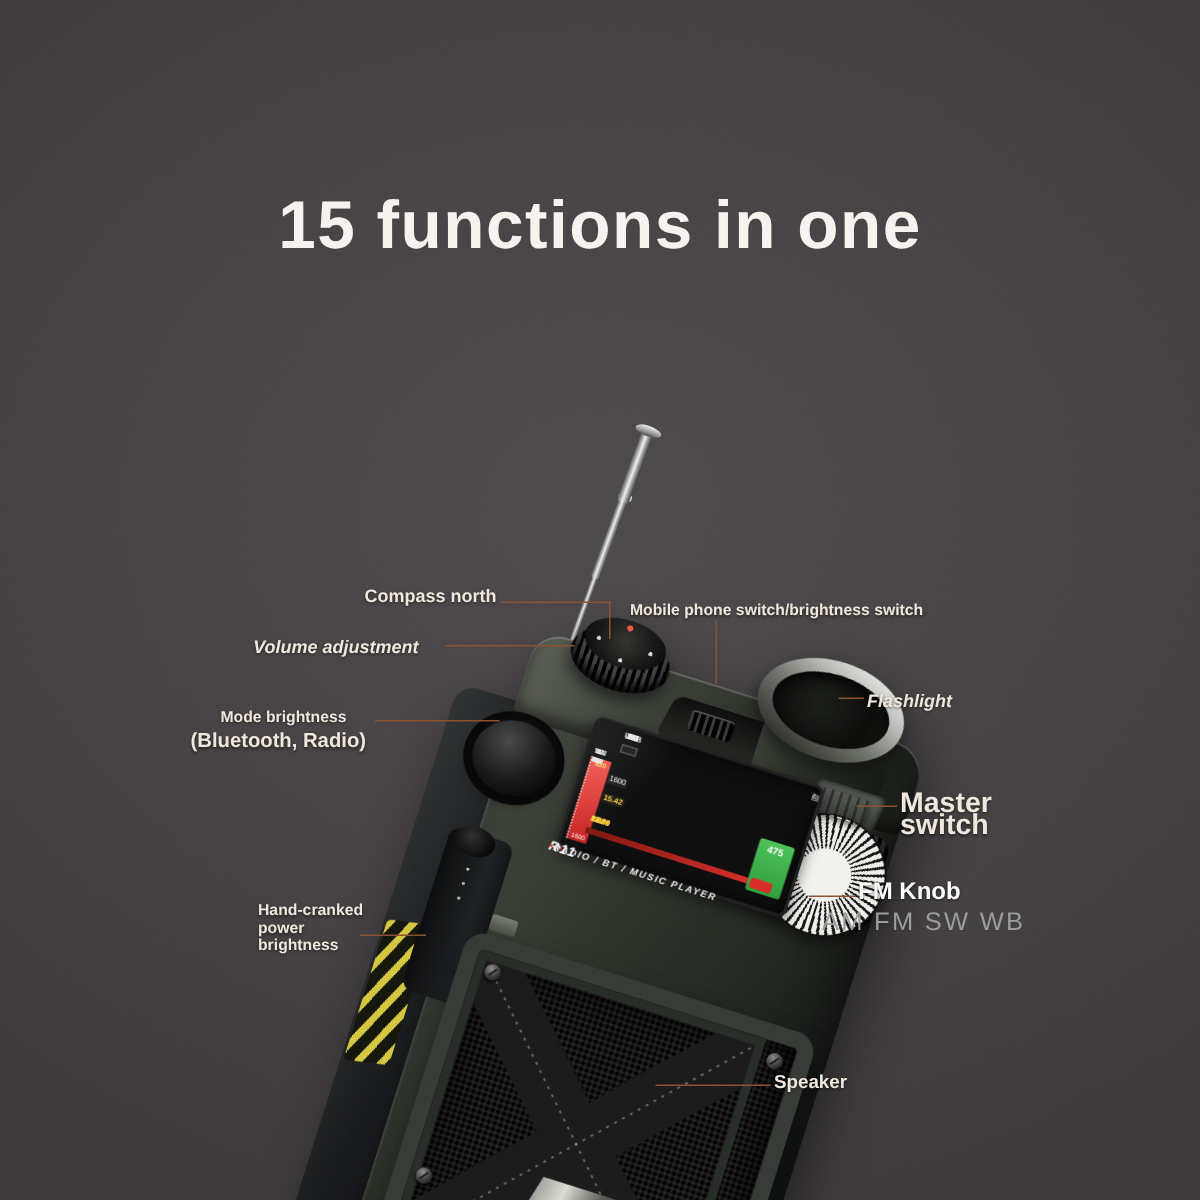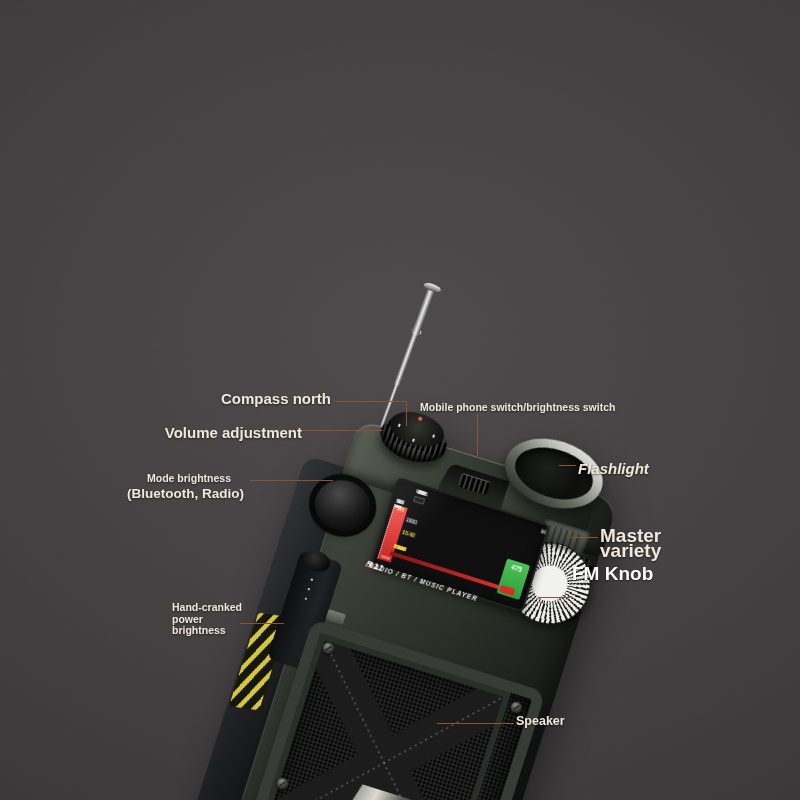--- a/index.html
+++ b/index.html
@@ -117,51 +117,52 @@
     background-image:radial-gradient(circle,#2a2a2a .6px,transparent 1px),radial-gradient(circle,#000 1.1px,transparent 1.6px);
     background-size:4px 4px,4px 4px;background-position:0 0,2px 2px;
     box-shadow:inset 0 0 26px #000, 0 8px 16px rgba(0,0,0,.4);}
   .speaker svg{left:0;top:0;}
   .screw{width:11px;height:11px;border-radius:50%;z-index:6;
     background:radial-gradient(circle at 35% 30%,#8d8d8d,#3a3a3a 55%,#141414 90%);box-shadow:0 1px 2px #000;}
   .screw::after{content:"";position:absolute;left:5px;top:2px;width:1.4px;height:7px;background:#0c0c0c;transform:rotate(38deg);}
   .notch{left:78px;top:132px;width:66px;height:30px;z-index:6;clip-path:polygon(12% 0,88% 0,100% 100%,0 100%);
     background:linear-gradient(100deg,#8e8e8a,#dcdcd4 35%,#5c5c56 70%,#2e2e2a);}
   
-  .lbl{position:absolute;color:#f0e8dc;font-weight:bold;font-size:15px;z-index:20;text-shadow:0 1px 2px rgba(0,0,0,.55);white-space:nowrap;}
+  .lbl{position:absolute;color:#f0e8dc;font-weight:bold;font-size:12px;z-index:20;text-shadow:0 1px 2px rgba(0,0,0,.55);white-space:nowrap;}
   .ln{position:absolute;background:#8a5134;z-index:19;}
   #l-compass{right:469px;top:390px;}
   #ln-compass-h{left:334px;top:401px;width:73px;height:1px;}
   #ln-compass-v{left:406px;top:401px;width:1px;height:25px;}
-  #l-volume{right:498px;top:424px;}
+  #l-volume{right:521px;top:424px;font-style:italic;}
   #ln-volume{left:297px;top:430px;width:86px;height:1px;}
   #l-mobile{left:420px;top:401px;font-size:10.5px;}
   #ln-mobile{left:477px;top:414px;width:1px;height:42px;}
   #l-flash{left:578px;top:460px;font-style:italic;}
   #ln-flash{left:559px;top:465px;width:17px;height:1px;}
   #l-mode1{right:569px;top:472px;font-size:10.5px;}
   #l-mode2{right:556px;top:486px;font-size:13.5px;}
   #ln-mode{left:250px;top:480px;width:83px;height:1px;}
   #l-master{left:600px;top:528px;font-size:19px;line-height:15px;}
   #ln-master{left:571px;top:537px;width:27px;height:1px;}
-  #l-fmknob{left:572px;top:563px;font-size:19px;color:#fbfbfb;}
+  #l-fmknob{left:572px;top:586px;font-size:16px;color:#fbfbfb;}
   #ln-fmknob{left:539px;top:597px;width:31px;height:1px;}
   #l-bands{left:548px;top:605px;font-size:17px;font-weight:normal;color:#9c9c9c;letter-spacing:1.5px;text-shadow:none;}
   #l-crank{left:172px;top:602px;font-size:10.5px;line-height:11.5px;}
   #ln-crank{left:240px;top:623px;width:44px;height:1px;}
   #l-speaker{left:516px;top:714px;font-size:12.5px;}
   #ln-speaker{left:437px;top:723px;width:77px;height:1px;}
   .lbl span{display:block;}
   #grain{position:absolute;left:0;top:0;z-index:30;pointer-events:none;opacity:.55;}
 </style>
 </head>
 <body>
 
 <div id="canvas">
 
+  <div class="abs" id="title">15 functions in one</div>
 
   <div class="abs" id="antenna">
     <div class="seg s1"></div>
     <div class="seg s2"></div>
     <div class="collar"></div>
     <div class="seg s3"></div>
     <div class="cap"></div>
   </div>
 
   <div class="abs" id="radio">
@@ -283,26 +284,27 @@
 
   <div class="lbl" id="l-flash">Flashlight</div>
   <div class="ln" id="ln-flash"></div>
 
   <div class="lbl" id="l-mode1">Mode brightness</div>
   <div class="lbl" id="l-mode2">(Bluetooth, Radio)</div>
   <div class="ln" id="ln-mode"></div>
 
   <div class="lbl" id="l-master">
     <span>Master</span>
-    <span>variety</span>
+    <span>switch</span>
   </div>
   <div class="ln" id="ln-master"></div>
 
   <div class="lbl" id="l-fmknob">FM Knob</div>
   <div class="ln" id="ln-fmknob"></div>
+  <div class="lbl" id="l-bands">AM FM SW WB</div>
 
   <div class="lbl" id="l-crank">
     <span>Hand-cranked</span>
     <span>power</span>
     <span>brightness</span>
   </div>
   <div class="ln" id="ln-crank"></div>
 
   <div class="lbl" id="l-speaker">Speaker</div>
   <div class="ln" id="ln-speaker"></div>

